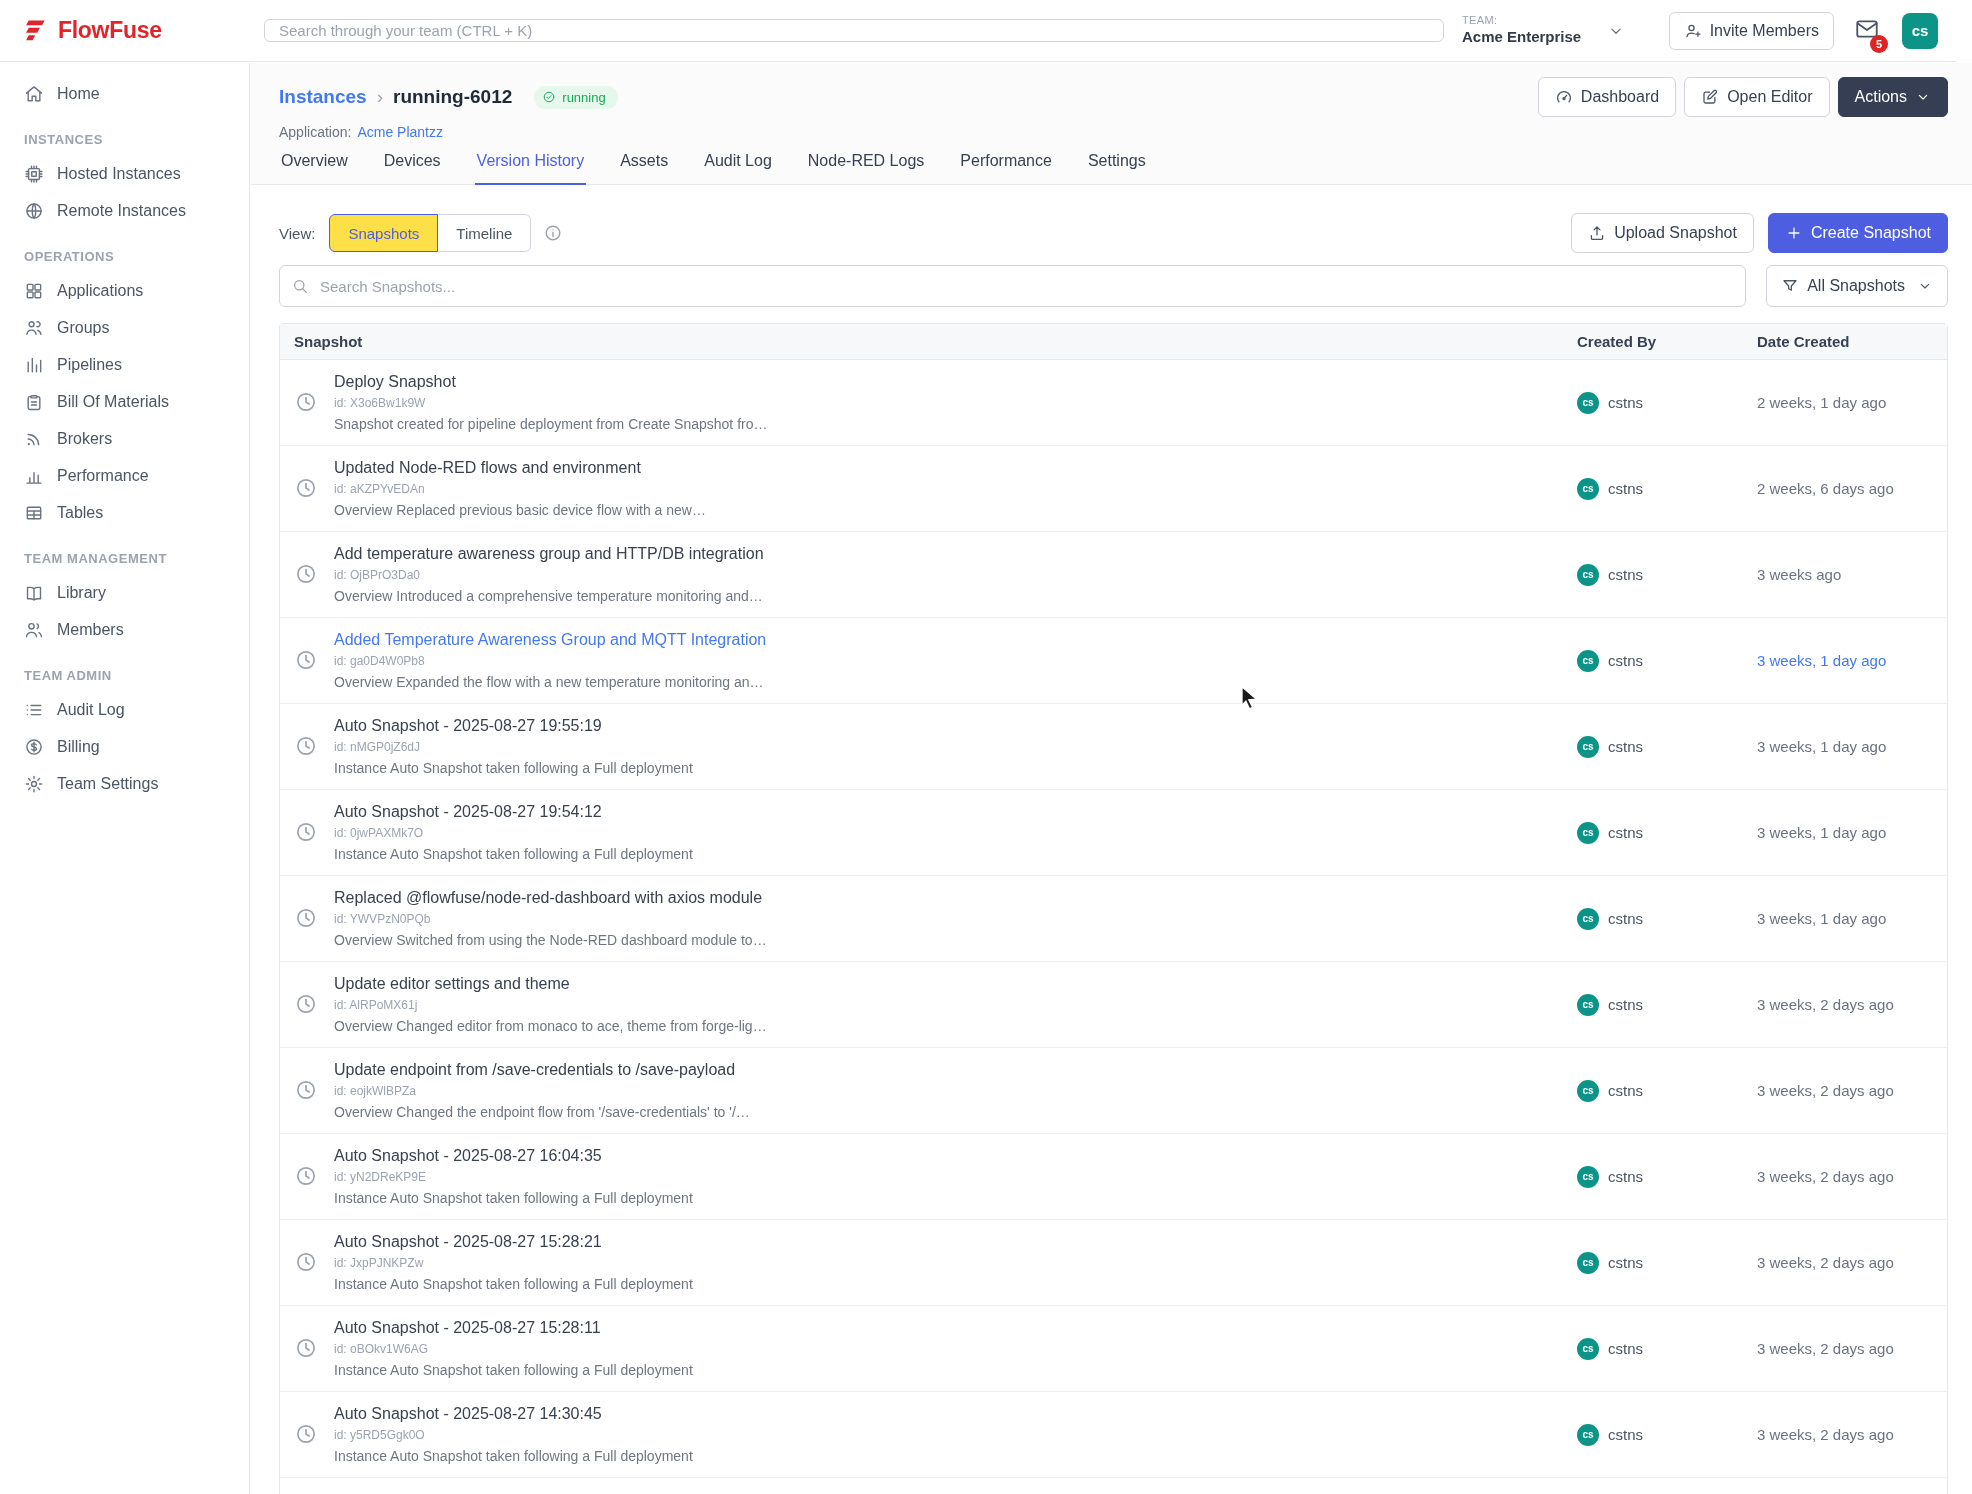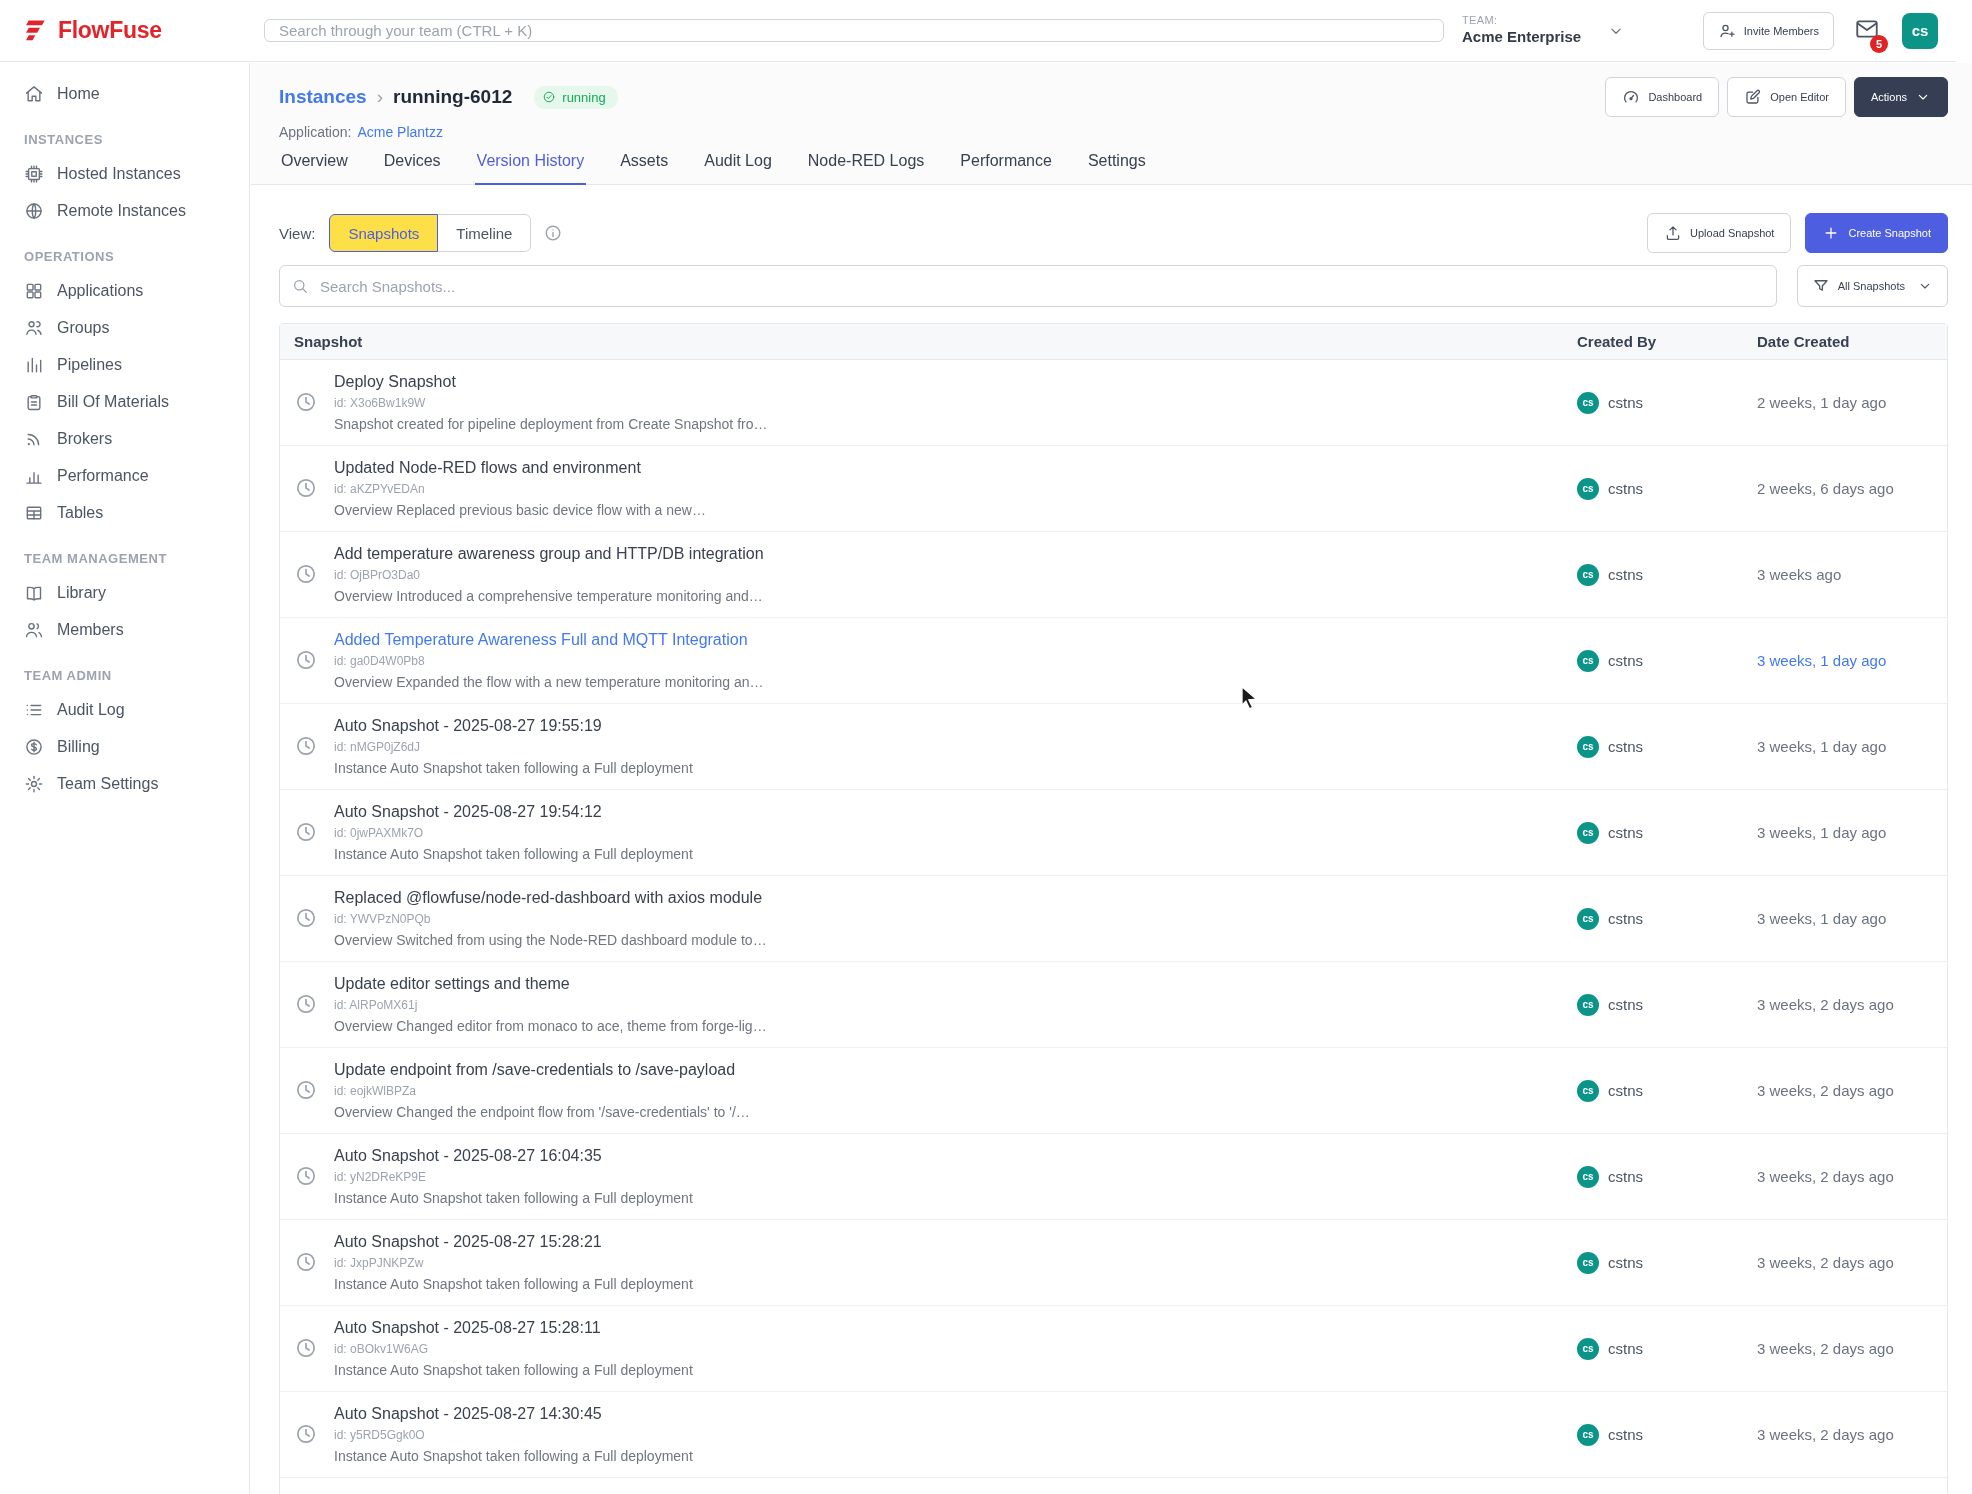--- a/index.html
+++ b/index.html
@@ -19,21 +19,21 @@
   .logo{width:250px;flex:none;display:flex;align-items:center;gap:9px;padding-left:22px}
   .logo-text{font-size:23px;font-weight:700;color:#e0242a;letter-spacing:-.3px}
   .topbar-search{margin-left:14px;flex:none}
   .topbar-search input{width:1180px;height:23px;border:1px solid #d1d5db;border-radius:6px;padding:0 14px;font-size:15px;color:#374151;background:#fff}
   .topbar-search input::placeholder{color:#9ca3af}
   .team-switcher{display:flex;align-items:center;margin-left:18px;cursor:pointer;gap:26px}
   .team-meta{display:flex;flex-direction:column;line-height:1.25}
   .team-label{font-size:11px;color:#9ca3af;letter-spacing:.03em}
   .team-name{font-size:15px;font-weight:600;color:#333b48}
   .chev{color:#6b7280}
-  .btn{display:inline-flex;align-items:center;gap:8px;border-radius:6px;font-size:11px;border:1px solid #d1d5db;background:#fff;color:#374151;height:38px;padding:0 14px}
+  .btn{display:inline-flex;align-items:center;gap:8px;border-radius:6px;font-size:16px;border:1px solid #d1d5db;background:#fff;color:#374151;height:38px;padding:0 14px}
   .btn [data-icon]{color:#4b5563}
   .invite-btn{margin-left:auto;margin-right:20px}
   .mail{position:relative;margin-right:22px;color:#4b5563;cursor:pointer}
   .mail-badge{position:absolute;right:-8px;bottom:-7px;min-width:18px;height:18px;border-radius:9px;background:#e02424;color:#fff;font-size:11px;font-weight:700;display:flex;align-items:center;justify-content:center;padding:0 3px}
   .avatar{background:#0d9488;color:#fff;display:flex;align-items:center;justify-content:center;font-weight:600}
   .avatar-lg{width:36px;height:36px;border-radius:8px;font-size:15px;margin-right:18px;cursor:pointer}
   .avatar-sm{width:22px;height:22px;border-radius:50%;font-size:10px}
 
   
   .sidebar{position:absolute;top:63px;left:0;bottom:0;width:250px;background:#fff;border-right:1px solid #e5e7eb;padding-top:12px;overflow:hidden}
@@ -482,21 +482,21 @@
   </div>
           <div class="trow hl">
     <div class="cell-snap">
       <span class="row-clock i24" data-icon="clock">
                 <svg viewBox="0 0 24 24" fill="none" stroke="currentColor" stroke-width="1.7" stroke-linecap="round" stroke-linejoin="round">
                   <circle cx="12" cy="12" r="8.2"></circle>
                   <path d="M12 7.6V12l3.1 2"></path>
                 </svg>
               </span>
       <div class="snap-text">
-        <div class="snap-title">Added Temperature Awareness Full and MQTT Integration</div>
+        <div class="snap-title">Added Temperature Awareness Group and MQTT Integration</div>
         <div class="snap-id">id: ga0D4W0Pb8</div>
         <div class="snap-desc">Overview Expanded the flow with a new temperature monitoring an…</div>
       </div>
     </div>
     <div class="cell-author">
       <span class="avatar avatar-sm">cs</span>
       <span class="author-name">cstns</span>
     </div>
     <div class="cell-date">3 weeks, 1 day ago</div>
   </div>

